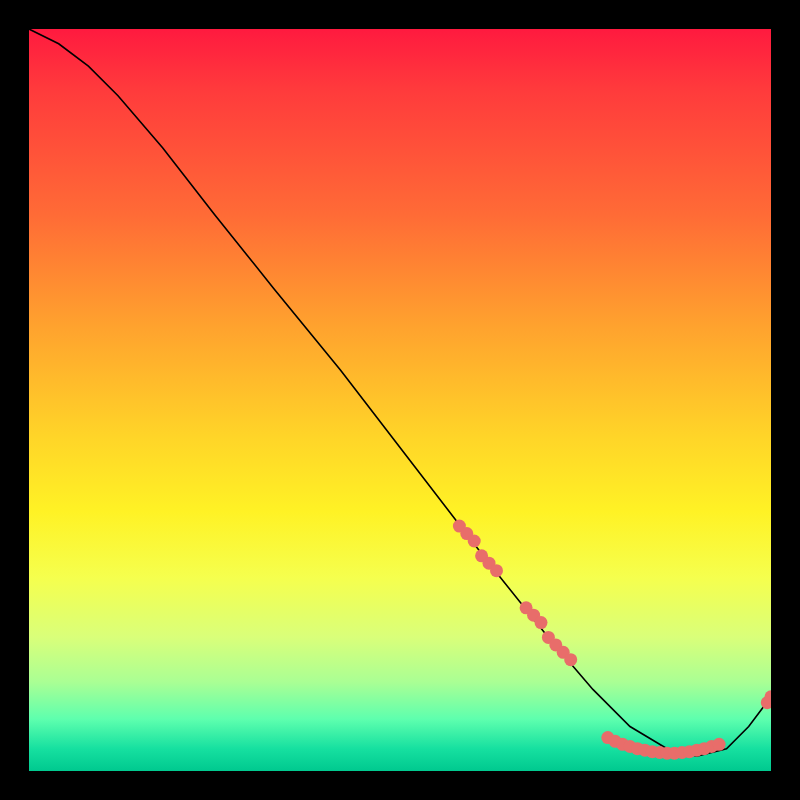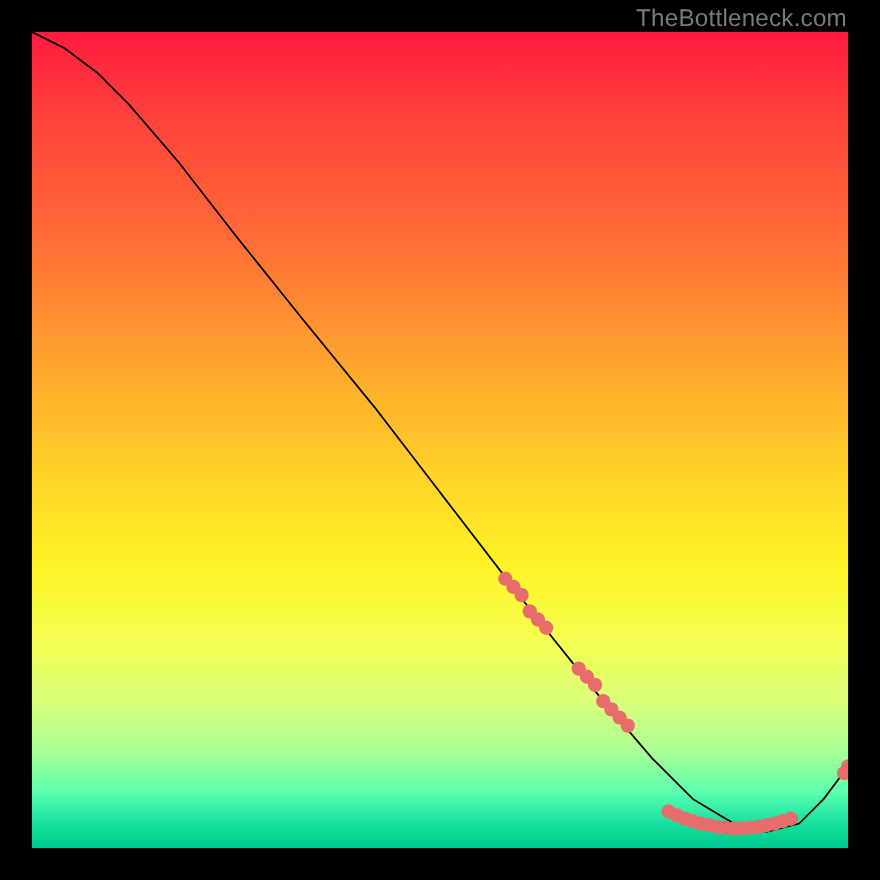--- a/index.html
+++ b/index.html
@@ -54,21 +54,20 @@
     font-weight: 500;
     letter-spacing: 0.2px;
     user-select: none;
   }
 </style>
 </head>
 <body>
 
 <div class="stage">
 
-  <div class="watermark">TheBottleneck.com</div>
 
   <div class="plot">
     <svg class="curve" viewBox="0 0 742 742" preserveAspectRatio="none">
       <path id="curve-path" fill="none" stroke="#000000" stroke-width="1.6" d="M0.0 0.0 L29.7 14.8 L59.4 37.1 L89.0 66.8 L133.6 118.7 L185.5 185.5 L244.9 259.7 L311.6 341.3 L385.8 437.8 L460.0 534.2 L519.4 608.4 L563.9 660.4 L601.0 697.5 L638.1 719.7 L667.8 727.2 L697.5 719.7 L719.7 697.5 L742.0 667.8"></path>
       <g id="scatter-group">
           <circle cx="430.4" cy="497.1" r="6.5" fill="#e86d6a"></circle>
           <circle cx="437.8" cy="504.6" r="6.5" fill="#e86d6a"></circle>
           <circle cx="445.2" cy="512.0" r="6.5" fill="#e86d6a"></circle>
           <circle cx="452.6" cy="526.8" r="6.5" fill="#e86d6a"></circle>
           <circle cx="460.0" cy="534.2" r="6.5" fill="#e86d6a"></circle>

